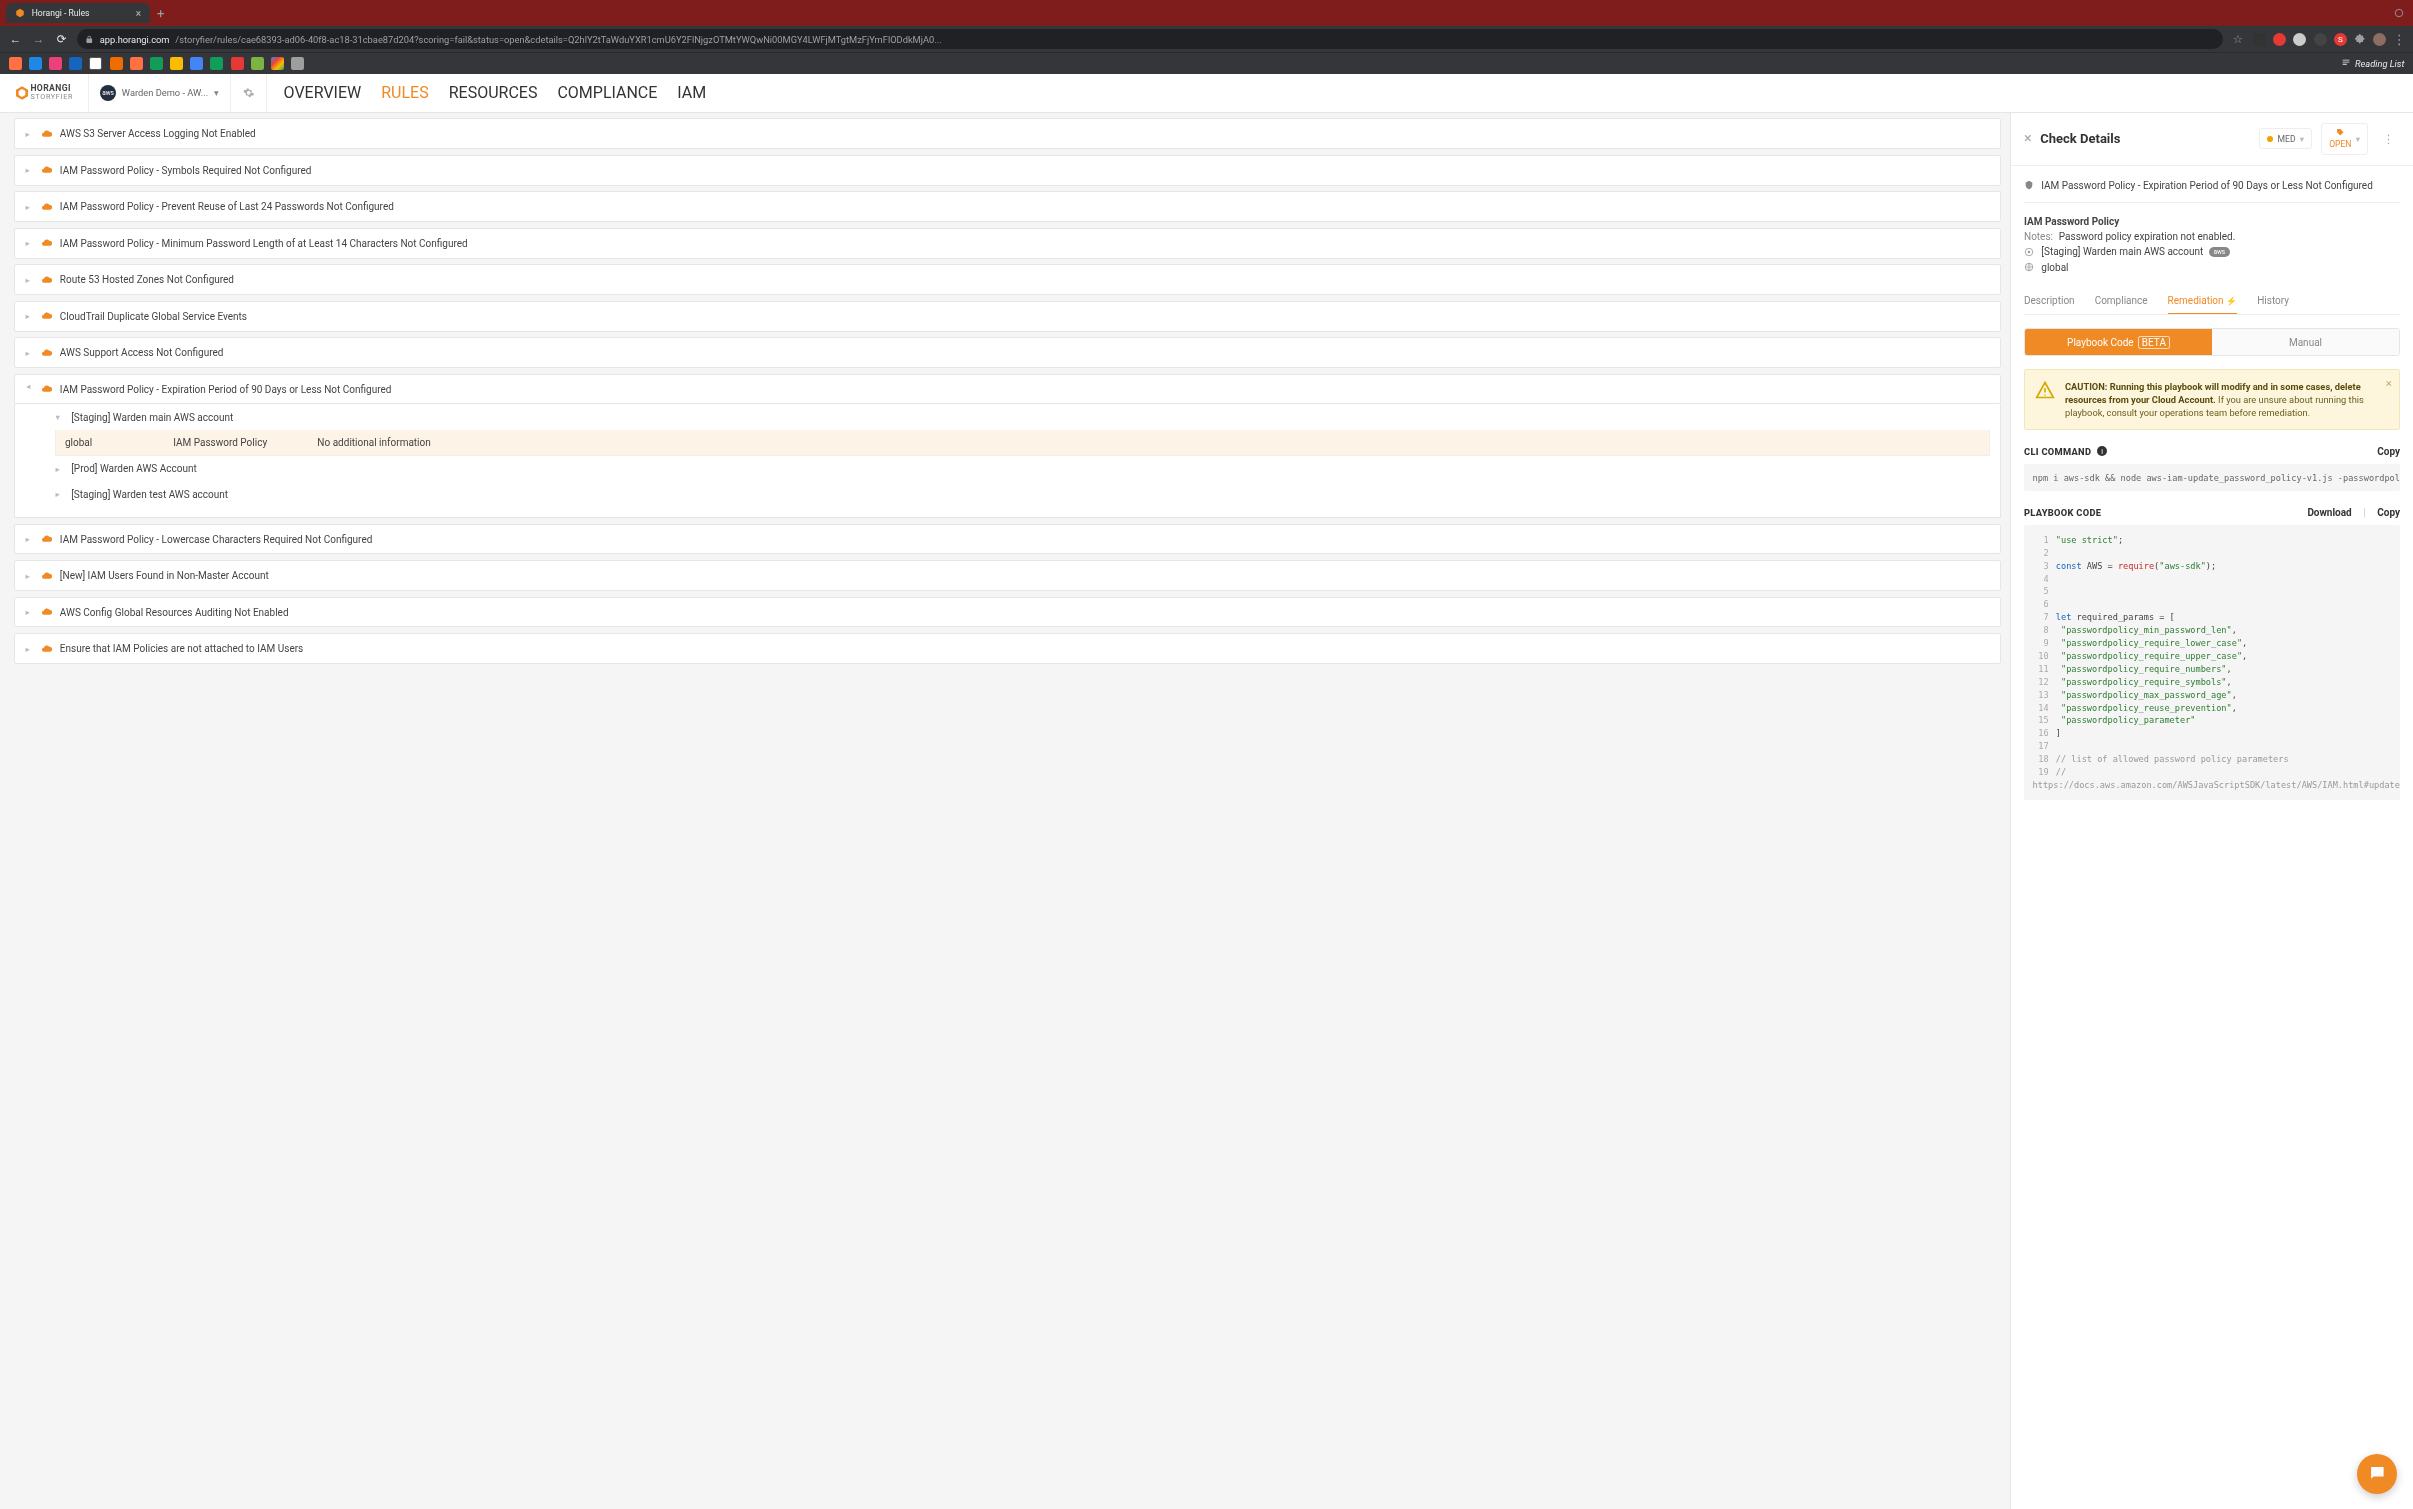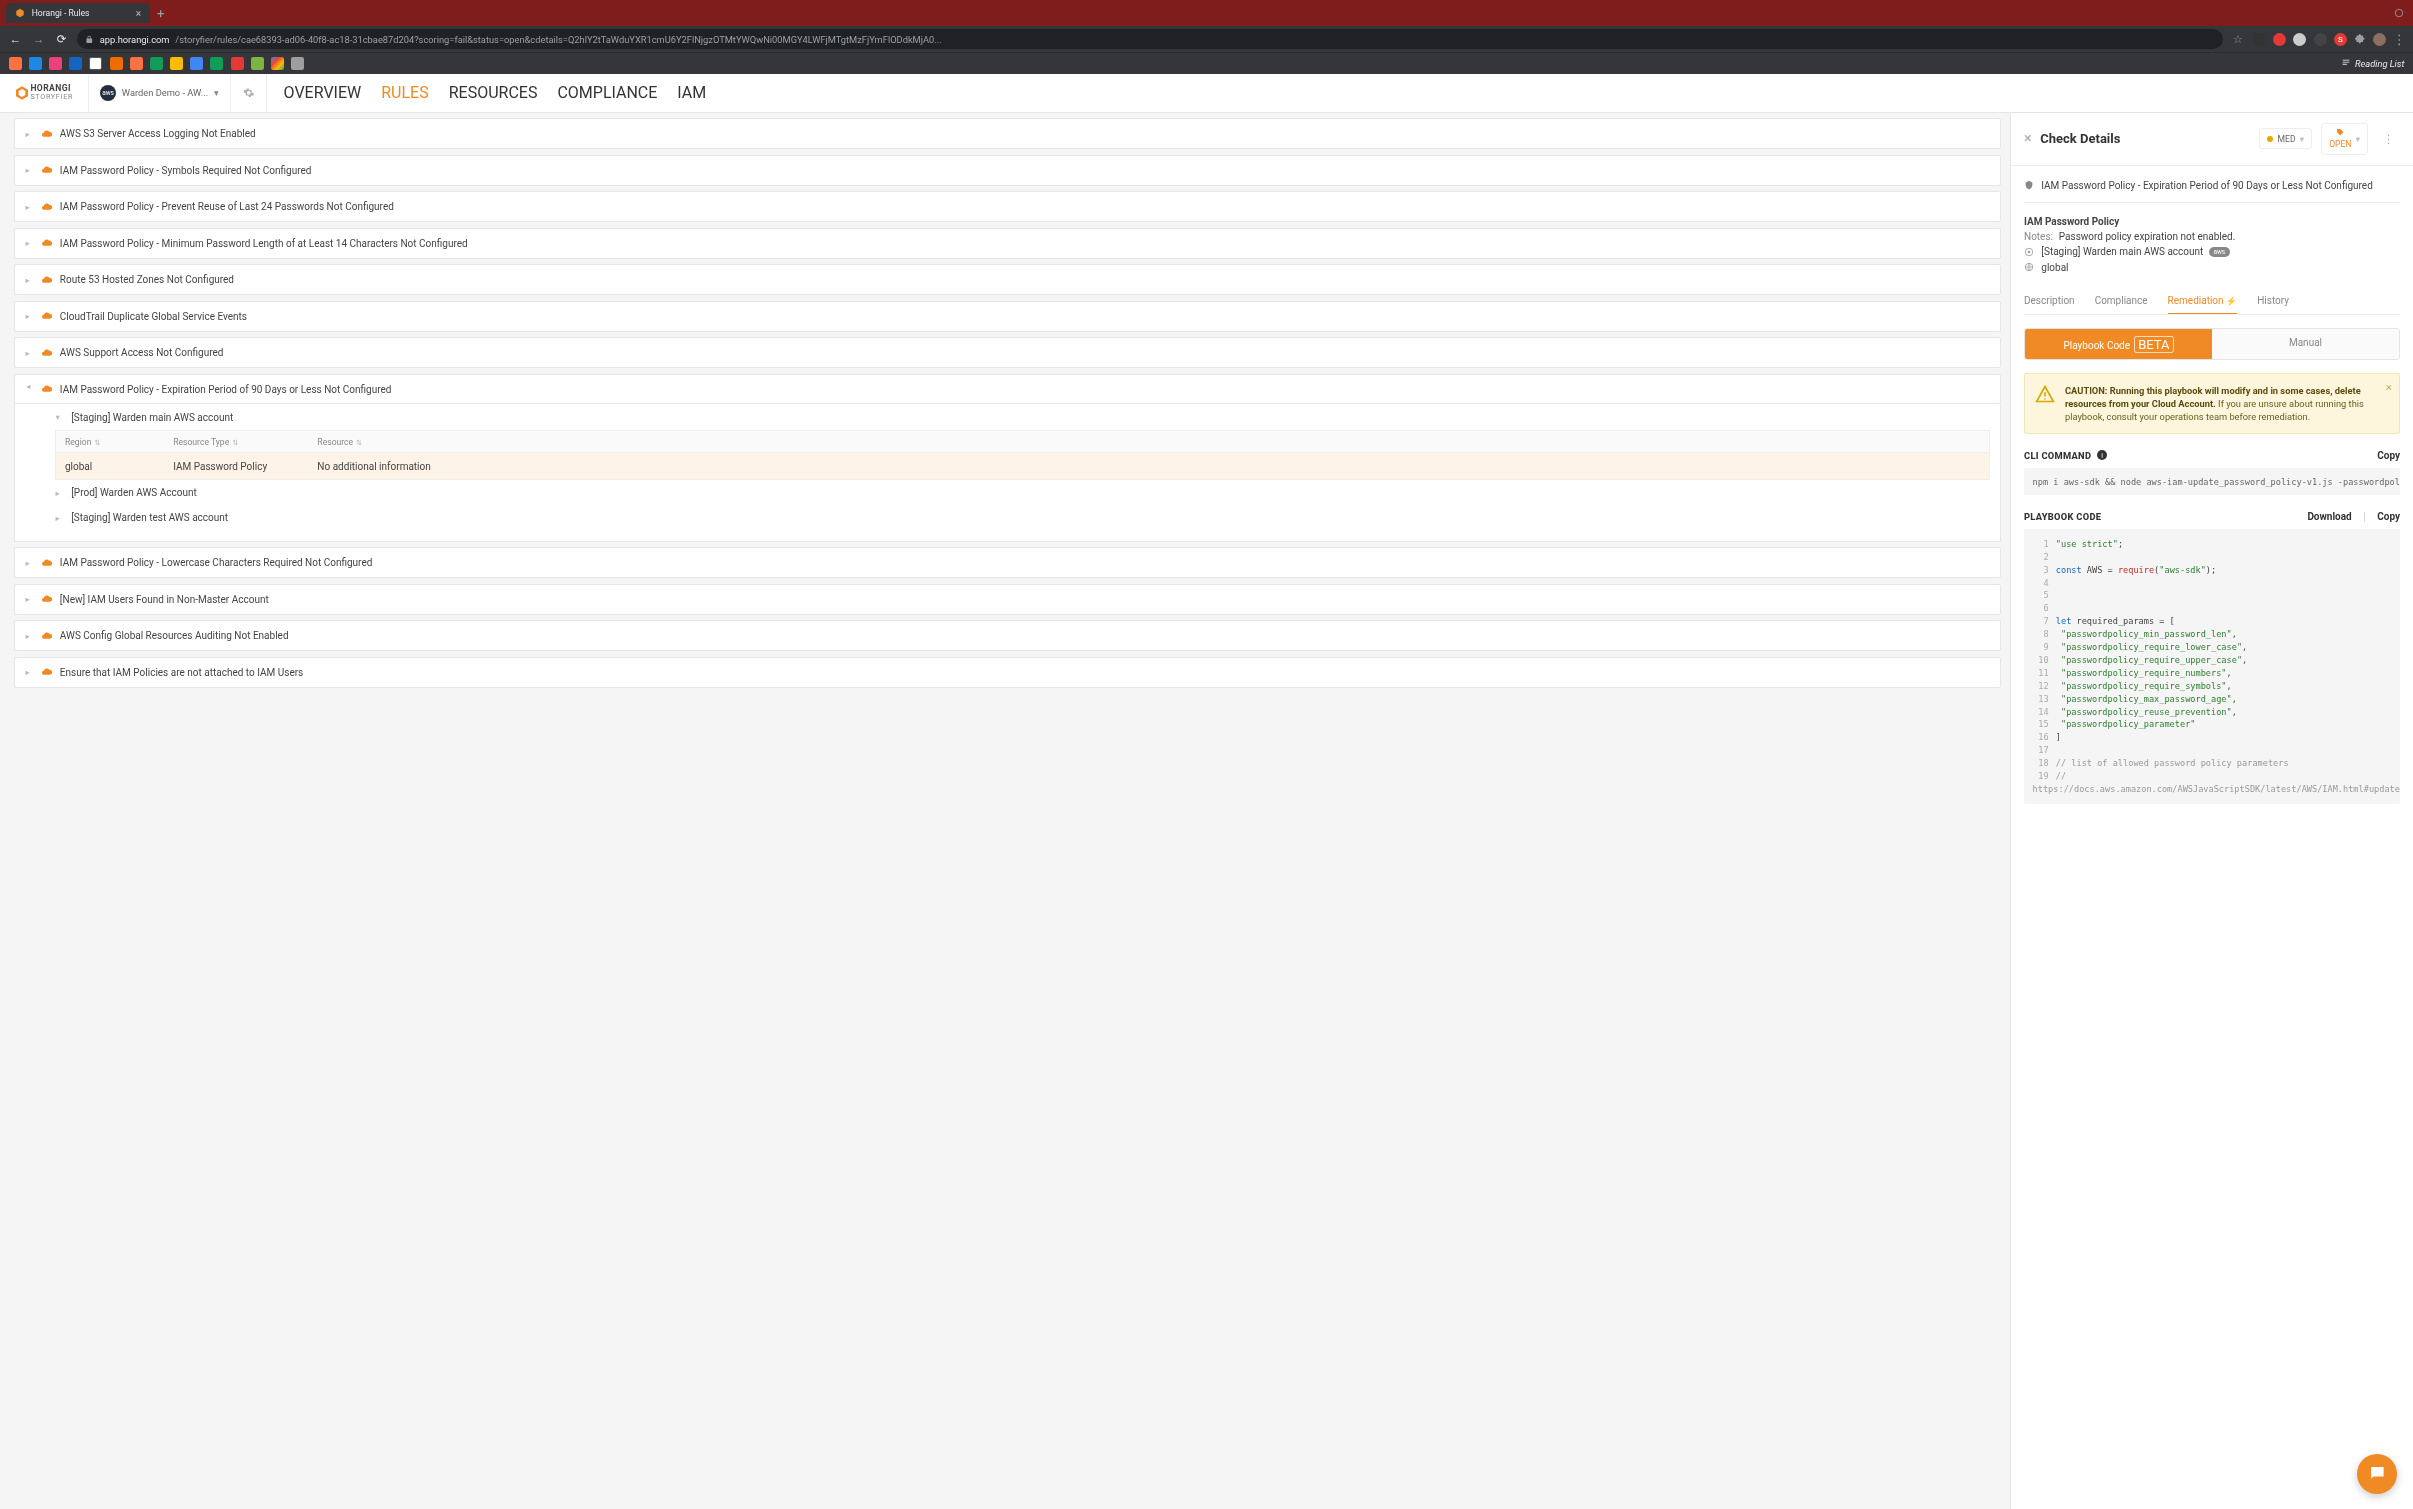--- a/index.html
+++ b/index.html
@@ -80,21 +80,21 @@
   .badge-small { background: #888; color: #fff; font-size: 6.5px; border-radius: 5.8px; padding: 0.7px 4.3px; }
 
   .panel-tabs { display: flex; gap: 20px; margin: 13px 0 0; border-bottom: 0.7px solid #eee; font-size: 10px; }
   .panel-tabs .pt { padding: 7.2px 0; color: #888; }
   .panel-tabs .pt.active { color: #f08a24; border-bottom: 1.4px solid #f08a24; }
   .panel-tabs .bolt { color: #f08a24; font-size: 8.6px; margin-left: 2.9px; }
 
   .seg { display: flex; margin: 13px 0; border: 0.7px solid #e5e5e5; border-radius: 2.9px; overflow: hidden; }
   .seg .seg-btn { flex: 1; text-align: center; padding: 7.2px 0; font-size: 10px; color: #888; background: #fafafa; }
   .seg .seg-btn.active { background: #f08a24; color: #fff; }
-  .beta { font-size: 13px; border: 0.7px solid rgba(255,255,255,.7); border-radius: 2.2px; padding: 0 2.9px; margin-left: 4.3px; text-align: right; }
+  .beta { font-size: 10px; border: 0.7px solid rgba(255,255,255,.7); border-radius: 2.2px; padding: 0 2.9px; margin-left: 4.3px; text-align: right; }
 
   .caution { display: flex; gap: 10px; background: #fdf6dd; border: 0.7px solid #f0e6b8; padding: 10px; border-radius: 2.2px; position: relative; }
   .caution .warn { width: 21.6px; color: #d6a800; font-size: 17px; }
   .caution .text { font-size: 9.3px; color: #6b5d1f; line-height: 1.4; }
   .caution .text b { color: #5a4c0e; }
   .caution .dismiss { position: absolute; right: 7.2px; top: 5.8px; color: #bfae5a; }
 
   .section-head { display: flex; align-items: center; gap: 5.8px; margin-top: 16px; }
   .section-head h3 { font-size: 9.3px; font-weight: 800; letter-spacing: 0.3px; color: #333; }
   .section-head .info { width: 10px; height: 10px; border-radius: 50%; background: #333; color: #fff; font-size: 7.2px; display: inline-flex; align-items: center; justify-content: center; }
@@ -303,25 +303,20 @@
             <svg width="11.5" height="11.5" viewBox="0 0 24 24">
               <path fill="#f08a24" d="M19 18H6a4 4 0 010-8 6 6 0 0111-2 4 4 0 012 10z"></path>
             </svg>
           </span>
         <span>IAM Password Policy - Expiration Period of 90 Days or Less Not Configured</span>
       </div>
       <div class="rule-children">
         <div class="acct-row">
           <span class="chev">▾</span>
           <span>[Staging] Warden main AWS account</span>
-        </div>
-        <div class="table-head">
-          <span><span>Region</span><span class="sort">⇅</span></span>
-          <span><span>Resource Type</span><span class="sort">⇅</span></span>
-          <span><span>Resource</span><span class="sort">⇅</span></span>
         </div>
         <div class="table-row">
           <span>global</span>
           <span>IAM Password Policy</span>
           <span>No additional information</span>
         </div>
         <div class="acct-row">
           <span class="chev">▸</span>
           <span>[Prod] Warden AWS Account</span>
         </div>

